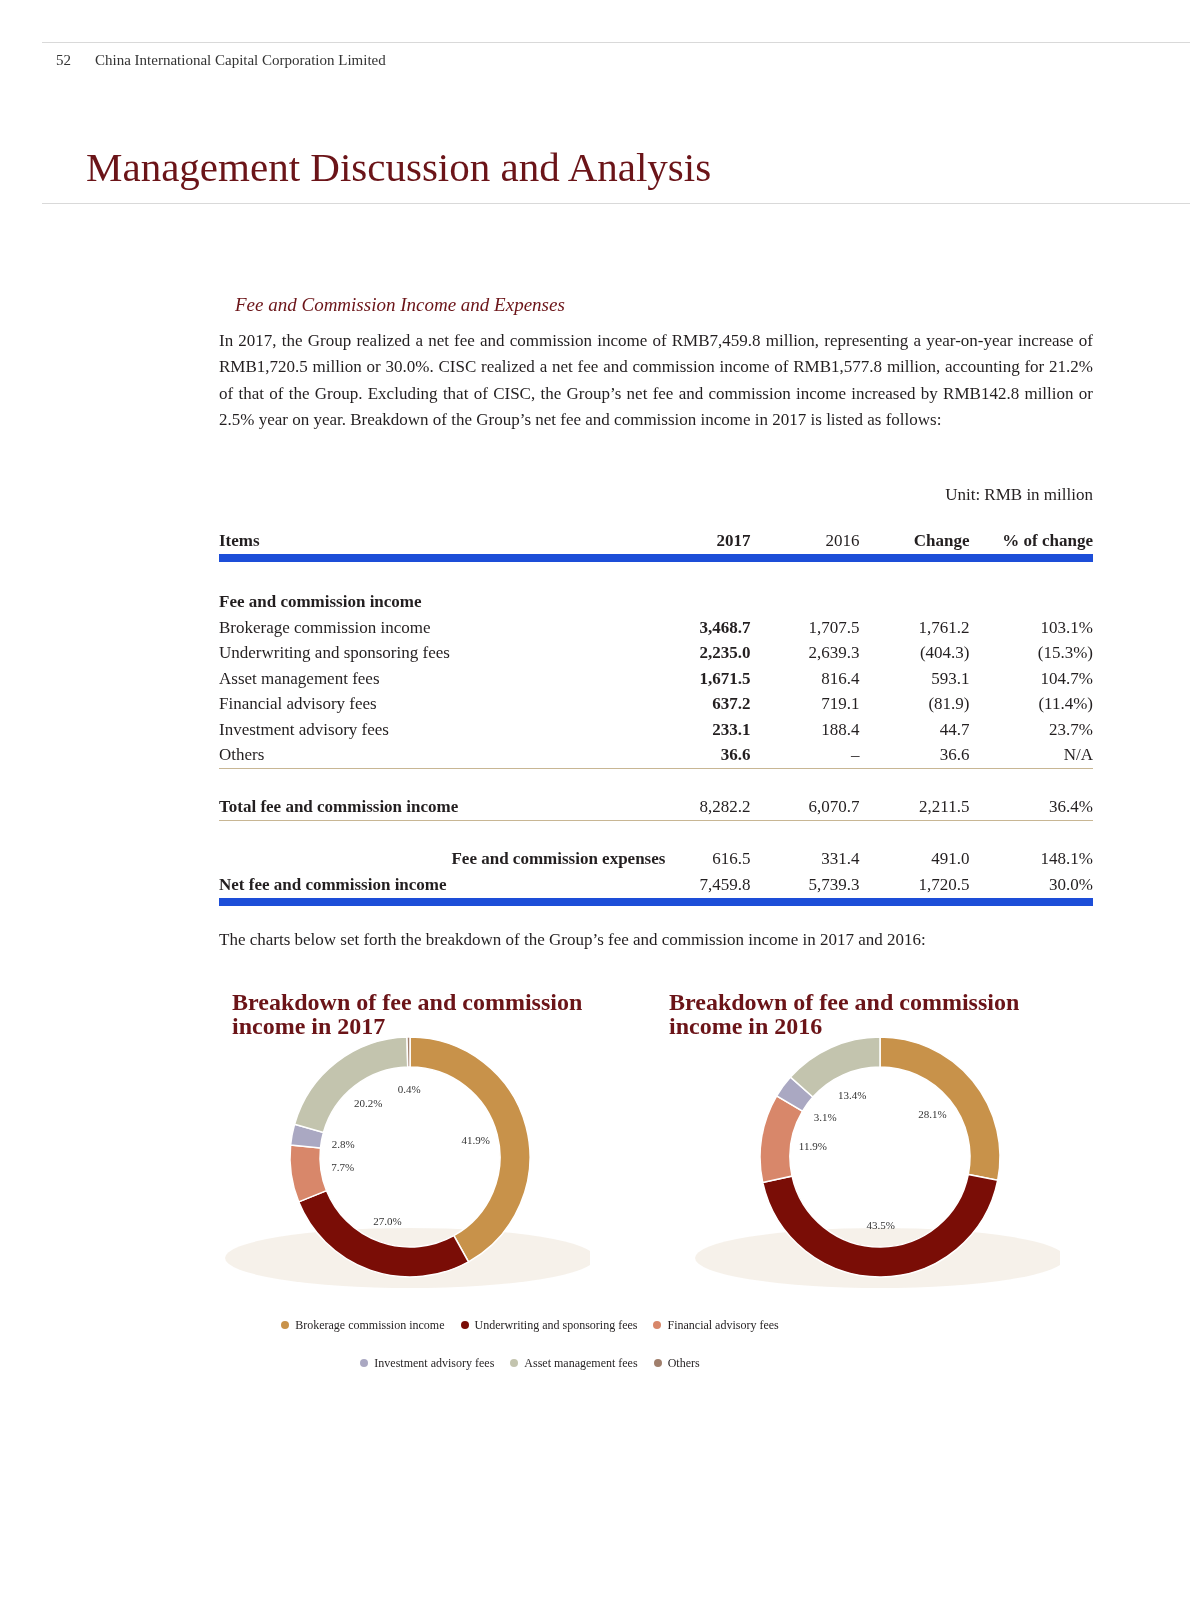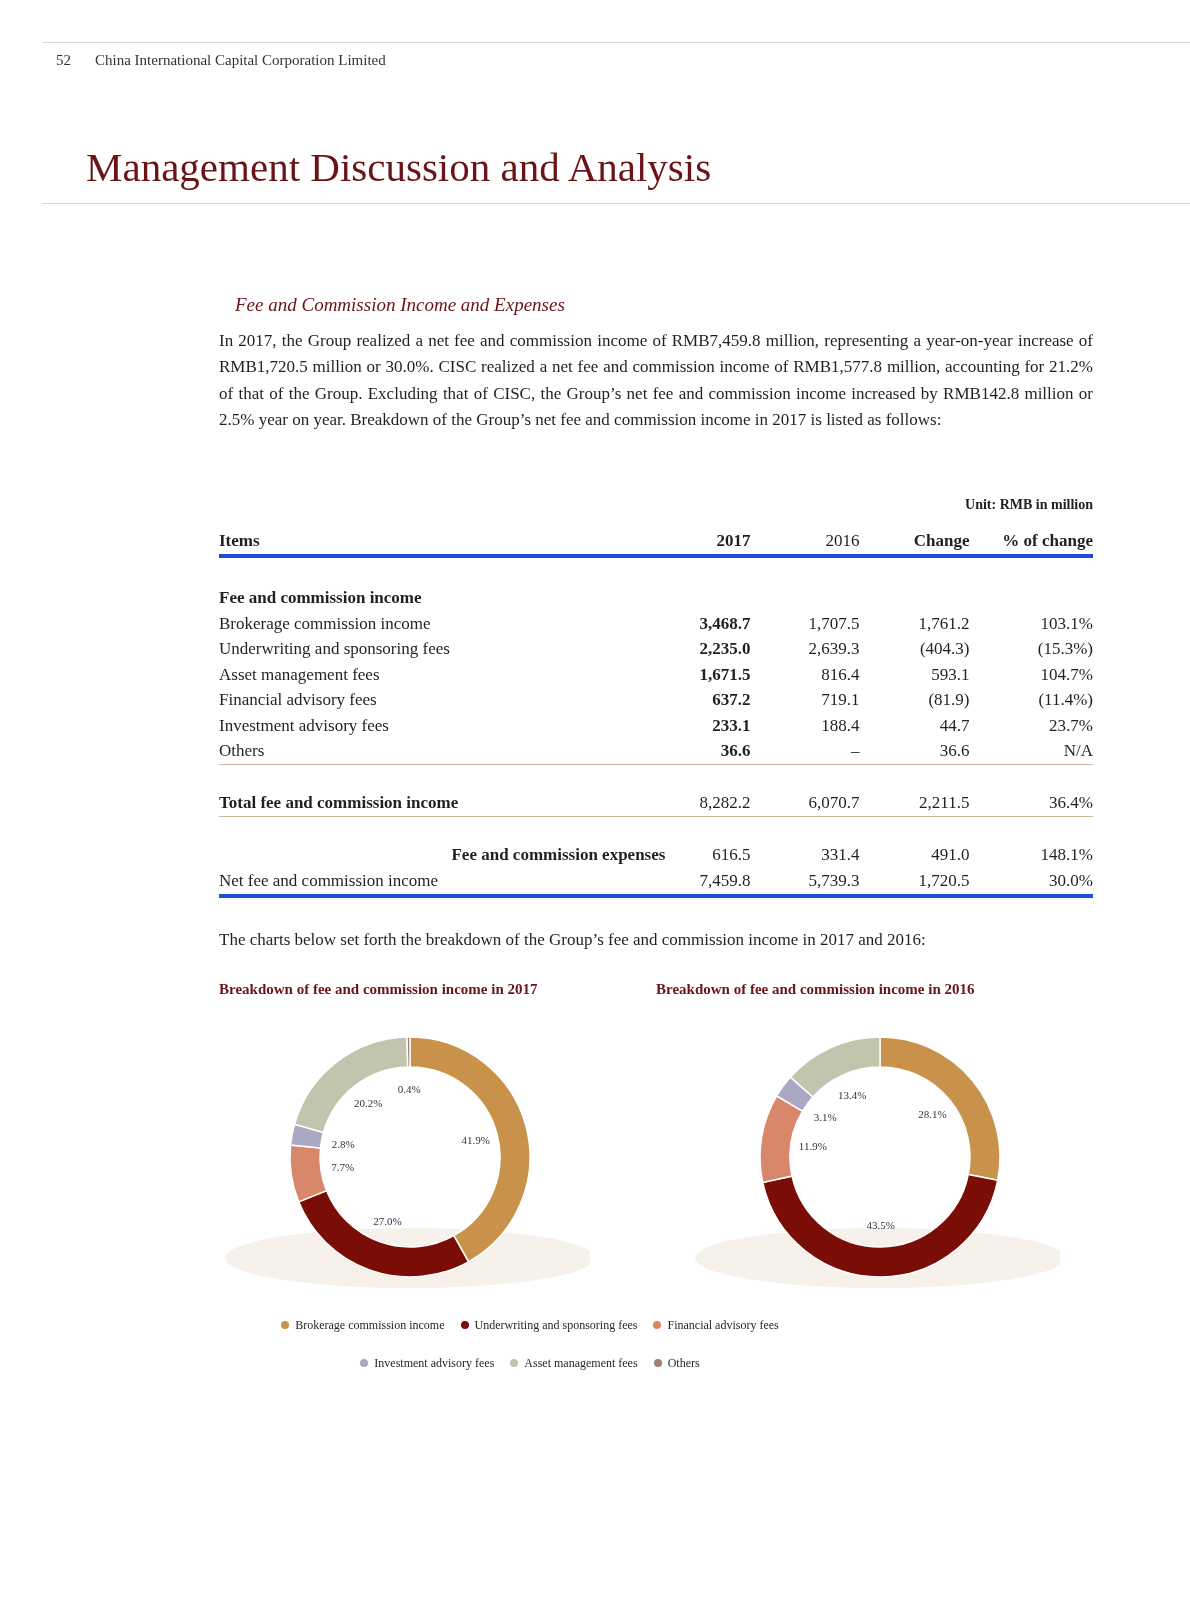--- a/index.html
+++ b/index.html
@@ -4,34 +4,34 @@
 <style>
   html, body { margin: 0; padding: 0; background: #ffffff; }
   body { width: 1190px; height: 1615px; position: relative; overflow: hidden;
          font-family: "Liberation Serif", "DejaVu Serif", serif; color: #231f20; }
   .hr { position: absolute; height: 1px; background: #d9d9d9; }
   .page-num { position: absolute; left: 56px; top: 52px; font-size: 15px; color: #333; }
   .running-head { position: absolute; left: 95px; top: 52px; font-size: 15px; color: #333; }
   .main-title { position: absolute; left: 85px; top: 142px; font-size: 41px; color: #6b1418; margin: 1px; font-weight: normal; }
   .section-title { position: absolute; left: 219px; top: 278px; font-size: 19px; font-style: italic; color: #6b1418; margin: 16px; font-weight: normal; }
   .intro { position: absolute; left: 219px; top: 328px; width: 874px; font-size: 17px; line-height: 26.4px; text-align: justify; margin: 0; color: #231f20; }
-  .unit { position: absolute; right: 97px; top: 497px; font-size: 14px; font-weight: bold; }
+  .unit { position: absolute; right: 97px; top: 485px; font-size: 17px; }
   table.fees { position: absolute; left: 219px; top: 528px; width: 874px; border-collapse: collapse; font-size: 17px; }
   table.fees td, table.fees th { padding: 0; height: 25.5px; white-space: nowrap; }
   table.fees th { font-weight: normal; text-align: right; }
   table.fees th.items { text-align: left; }
   table.fees td.num { text-align: right; }
   table.fees td.bold { font-weight: bold; }
   .c1 { width: 500px; } .c2 { width: 94px; } .c3 { width: 124px; } .c4 { width: 124px; } .c5 { width: 132px; }
-  .rule-orange td, .rule-orange th { border-bottom: 4px solid #1d4ed8; }
+  .rule-orange td, .rule-orange th { border-bottom: 8px solid #1d4ed8; }
   .rule-thin td { border-bottom: 1px solid #c8b694; }
   .spacer td { height: 20px; }
   .spacer-sm td { height: 14px; }
   .charts-intro { position: absolute; left: 219px; top: 930px; font-size: 17px; margin: 0; }
-  .chart-title { position: absolute; top: 977px; font-size: 15px; color: #6b1418; line-height: 24px; margin: 0; font-weight: bold; font-family: "Liberation Serif", serif; }
+  .chart-title { position: absolute; top: 977px; font-size: 24px; color: #6b1418; line-height: 24px; margin: 13px; font-weight: bold; font-family: "Liberation Serif", serif; }
   .chart-title.t1 { left: 219px; width: 400px; }
   .chart-title.t2 { left: 656px; width: 400px; }
   svg.donut { position: absolute; }
   .legend { position: absolute; left: 0; width: 1060px; text-align: center; font-size: 12px; }
   .legend .item { display: inline-block; margin: 0 8px; }
   .legend .dot { display: inline-block; width: 8px; height: 8px; border-radius: 50%; margin-right: 6px; vertical-align: middle; position: relative; top: -1px; }
   .legend-row1 { top: 1318px; }
   .legend-row2 { top: 1356px; }
 </style>
 </head>
@@ -129,21 +129,21 @@
         <td colspan="5"></td>
       </tr>
   <tr id="expenses-row">
         <td style="font-weight: bold; text-align: right;">Fee and commission expenses</td>
         <td class="num">616.5</td>
         <td class="num">331.4</td>
         <td class="num">491.0</td>
         <td class="num">148.1%</td>
       </tr>
   <tr class="rule-orange" id="net-row">
-        <td style="font-weight: normal;">Net fee and commission income</td>
+        <td style="font-weight: bold;">Net fee and commission income</td>
         <td class="num">7,459.8</td>
         <td class="num">5,739.3</td>
         <td class="num">1,720.5</td>
         <td class="num">30.0%</td>
       </tr>
 </tbody>
   </table>
 
 <p class="charts-intro">The charts below set forth the breakdown of the Group’s fee and commission income in 2017 and 2016:</p>
 

